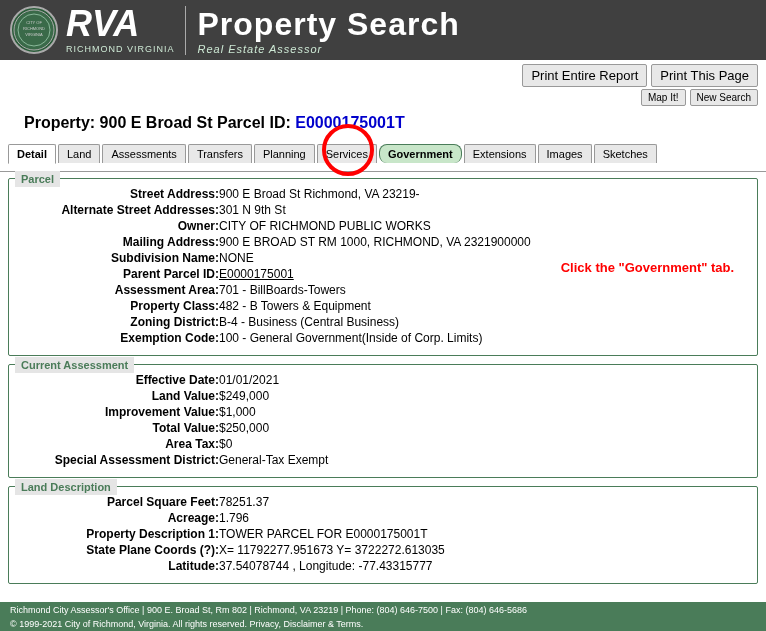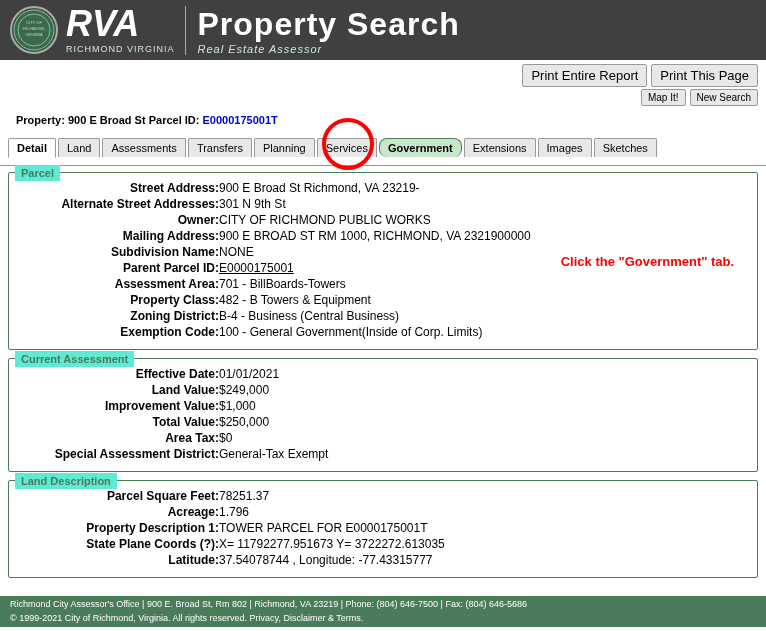--- a/index.html
+++ b/index.html
@@ -91,23 +91,24 @@
       background: #e8e8e8;
       border: 1px solid #999;
       padding: 2px 6px;
       font-size: 10px;
       cursor: pointer;
       border-radius: 2px;
     }
 
     
     .property-id-line {
-      padding: 4px 16px;
-      font-size: 11px;
-      font-weight: bold;
+      padding: 4px 8px;
+      font-size: 16px;
+      font-weight: bold;
+      margin-left: 16px;
     }
     .property-id-line a, .parcel-id-link {
       color: #0000cc;
       text-decoration: none;
     }
 
     
     .tabs {
       display: flex;
       padding: 8px 8px;
@@ -149,21 +150,21 @@
       margin-bottom: 8px;
       border-radius: 2px;
     }
     .section-title {
       color: #4a7c59;
       font-size: 11px;
       font-weight: bold;
       padding: 2px 6px;
       position: relative;
       top: -8px;
-      background: #5eead4;
+      background: #e5e5e5;
       display: inline-block;
       margin-left: 6px;
     }
     .section-content {
       padding: 0 10px 8px 10px;
       margin-top: -8px;
     }
 
     .field-row {
       display: flex;

